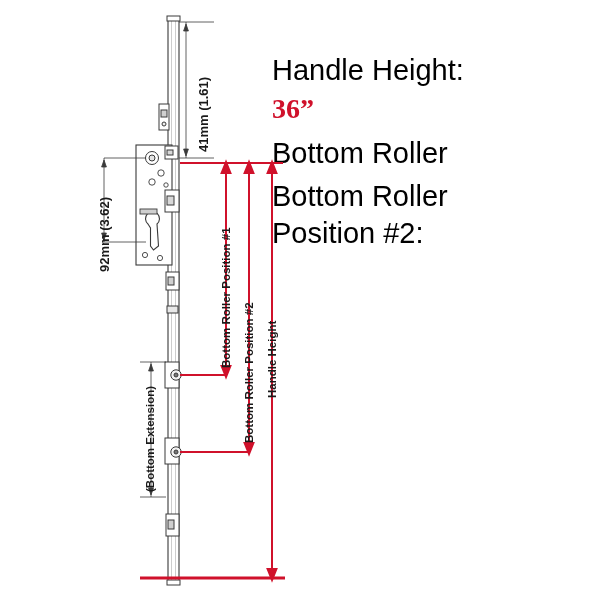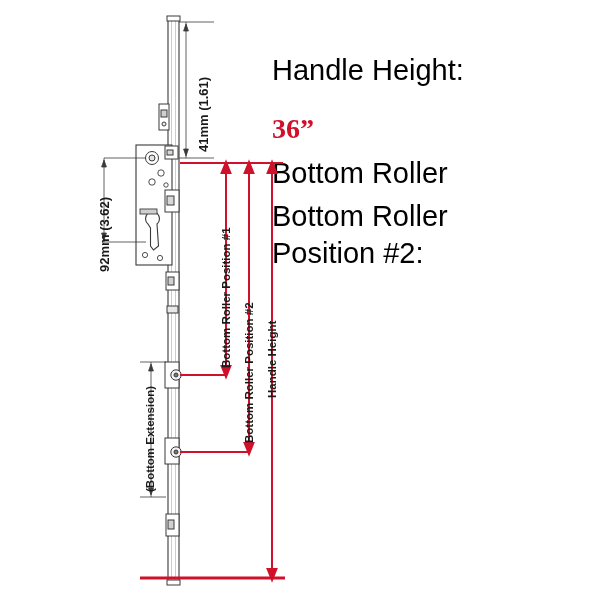--- a/index.html
+++ b/index.html
@@ -82,21 +82,20 @@
     color: #000000;
     line-height: 37px;
     white-space: nowrap;
   }
   .callout-value {
     font-family: "Liberation Serif", serif;
     font-weight: bold;
     font-size: 28px;
     color: #D0112B;
     line-height: 40px;
-    margin-top: 20px;
   }
 
   
   #drawing {
     position: absolute;
     left: 0;
     top: 0;
     width: 300px;
     height: 600px;
   }

